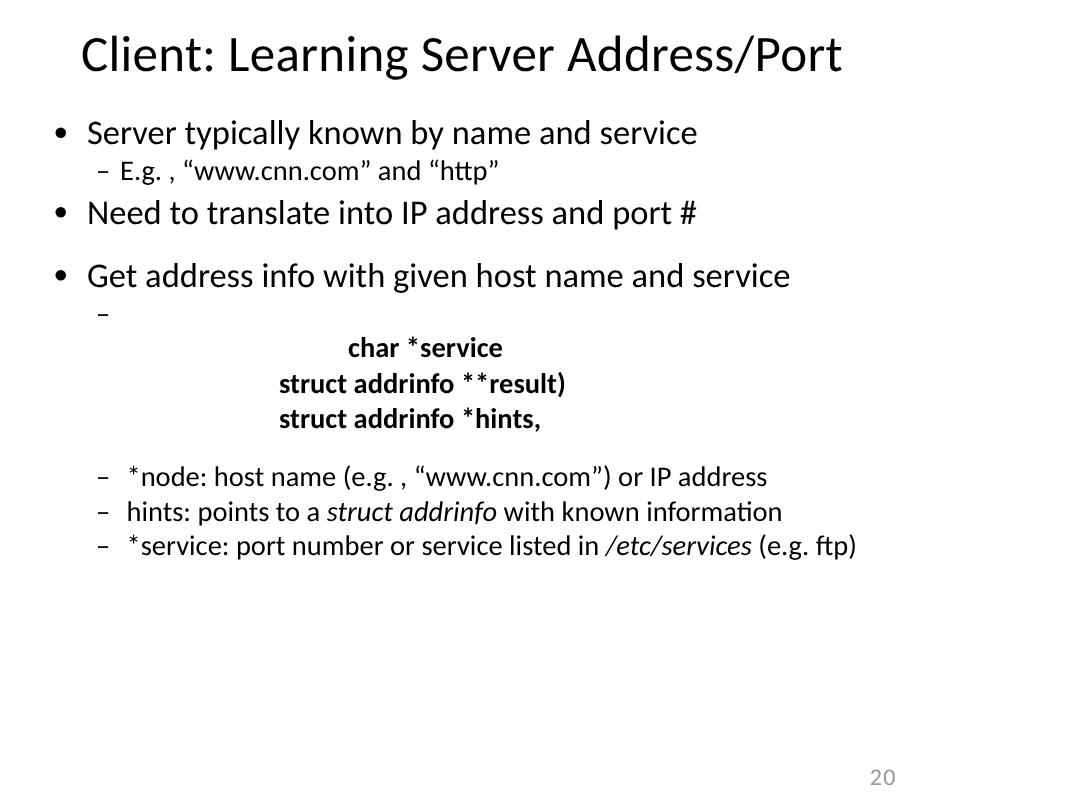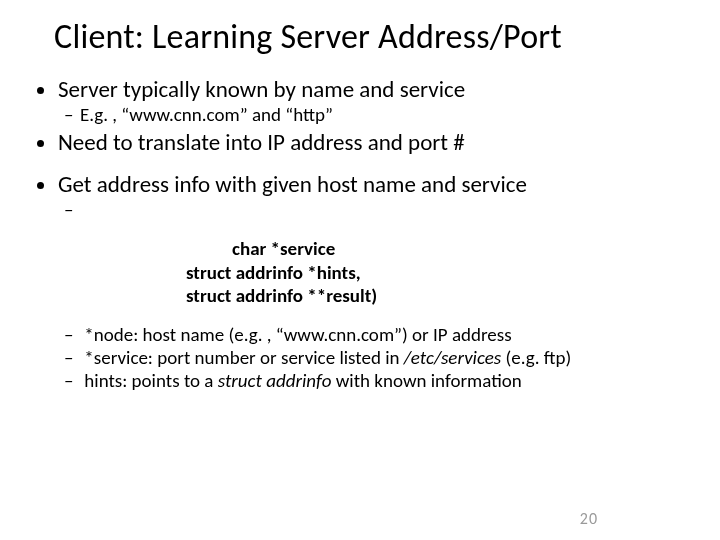--- a/index.html
+++ b/index.html
@@ -56,21 +56,21 @@
   }
   .ital { font-style: italic; }
   .codeblock {
     font-weight: 700;
     font-size: 19px;
     line-height: 1.22;
     white-space: pre;
     padding-left: 0;
   }
   .codeline { display: block; }
-  .pad1 { padding-left: 152px; margin-top: 16px; }
+  .pad1 { padding-left: 152px; }
   .pad2 { padding-left: 106px; }
   .pagenum {
     position: absolute;
     right: 18px;
     bottom: 12px;
     font-size: 16px;
     color: #9a9a9a;
     letter-spacing: 1px;
   }
 </style>
@@ -93,35 +93,35 @@
     <li>
       <span>Need to translate into IP address and port #</span>
     </li>
 
     <li class="gap" style="list-style:none"></li>
 
     <li>
       <span>Get address info with given host name and service</span>
       <ul class="level2">
         <li>
-          <span class="codeblock"><span class="codeline pad1">char *service</span><span class="codeline pad2">struct addrinfo *hints,</span><span class="codeline pad2">struct addrinfo **result)</span></span>
+          <span class="codeblock"><span class="codeline pad1">char *service</span><span class="codeline pad2">struct addrinfo **result)</span><span class="codeline pad2">struct addrinfo *hints,</span></span>
         </li>
       </ul>
 
       <div class="gap"></div>
 
       <ul class="level2">
         <li>
           <span>*node: host name (e.g. , </span><span>“www.cnn.com”</span><span>) or IP address</span>
         </li>
         <li>
-          <span>*service: port number or service listed in </span><span class="ital">/etc/services</span><span> (e.g. ftp)</span>
+          <span>hints: points to a  </span><span class="ital">struct addrinfo</span><span> with known information</span>
         </li>
         <li>
-          <span>hints: points to a  </span><span class="ital">struct addrinfo</span><span> with known information</span>
+          <span>*service: port number or service listed in </span><span class="ital">/etc/services</span><span> (e.g. ftp)</span>
         </li>
       </ul>
     </li>
 
   </ul>
 
   <div class="pagenum">20</div>
 </div>
 
 </body></html>

